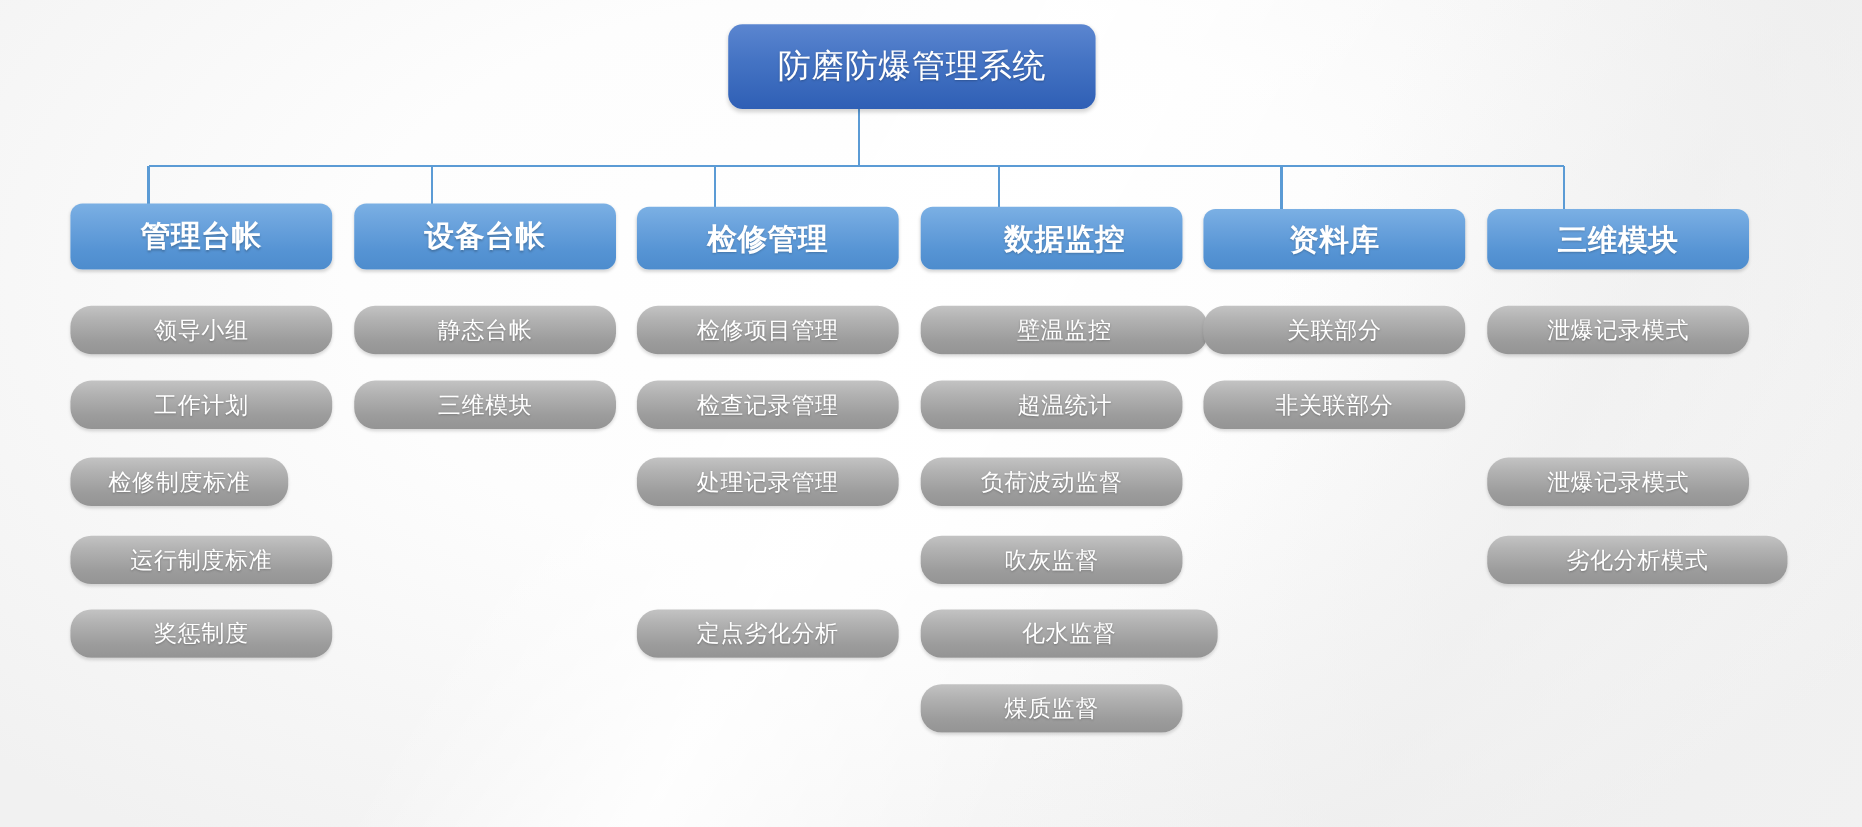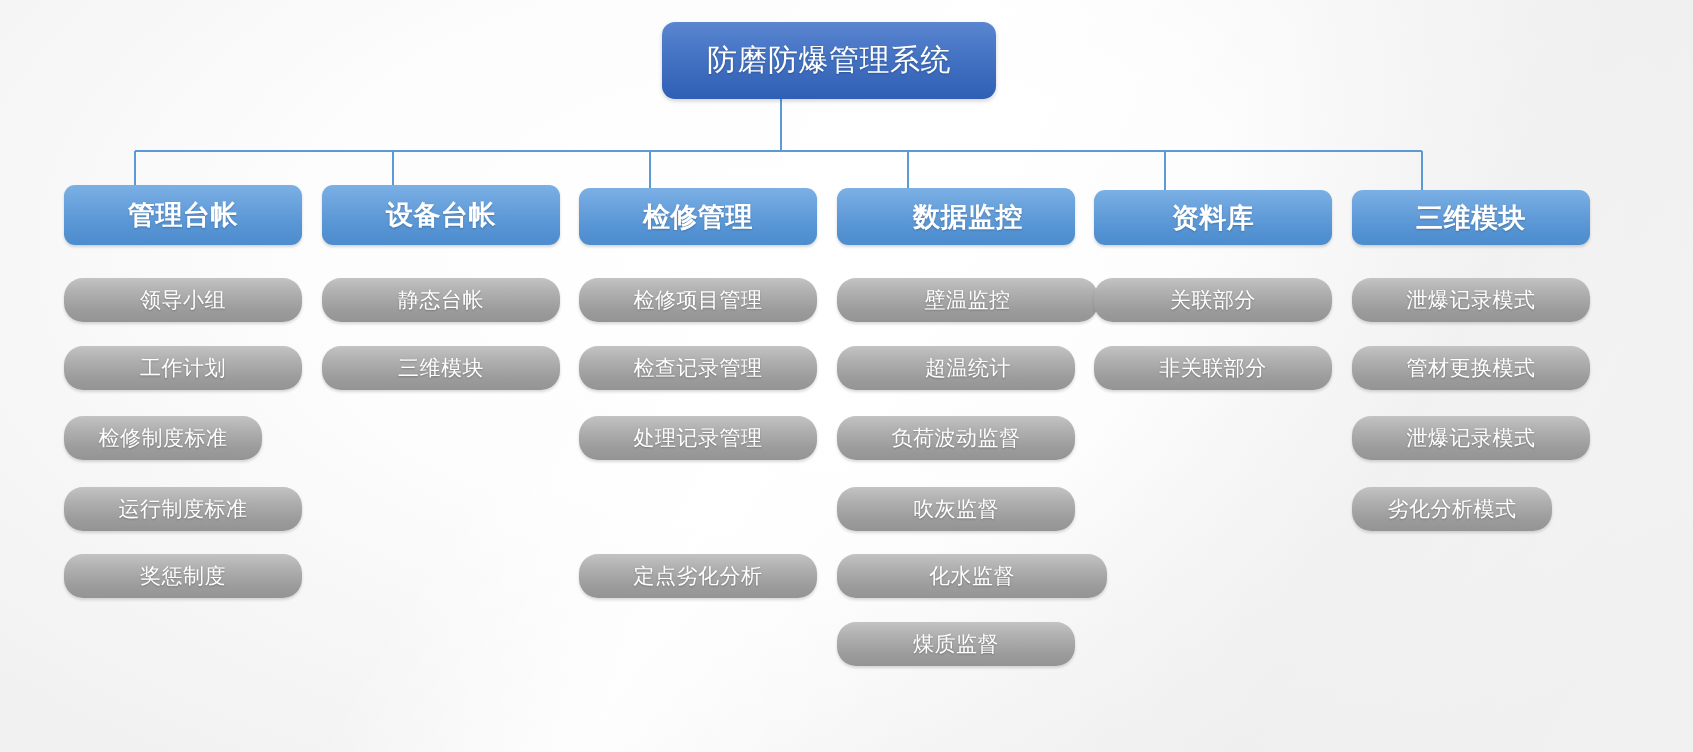--- a/index.html
+++ b/index.html
@@ -182,23 +182,20 @@
   <div class="node leaf" style="left:1046px; top:346px; width:238px;">
     <span>非关联部分</span>
   </div>
 
   <div class="node level2" style="left:1304px; top:190px; width:238px; height:55px;">
     <span>三维模块</span>
   </div>
   <div class="node leaf" style="left:1304px; top:278px; width:238px;">
     <span>泄爆记录模式</span>
   </div>
-  <div class="node leaf" style="left:1304px; top:346px; width:238px;">
-    <span>管材更换模式</span>
-  </div>
   <div class="node leaf" style="left:1304px; top:416px; width:238px;">
     <span>泄爆记录模式</span>
   </div>
-  <div class="node leaf" style="left:1304px; top:487px; width:200px;">
+  <div class="node leaf" style="left:1304px; top:487px; width:273px;">
     <span>劣化分析模式</span>
   </div>
 
 </div>
 
 </body></html>

